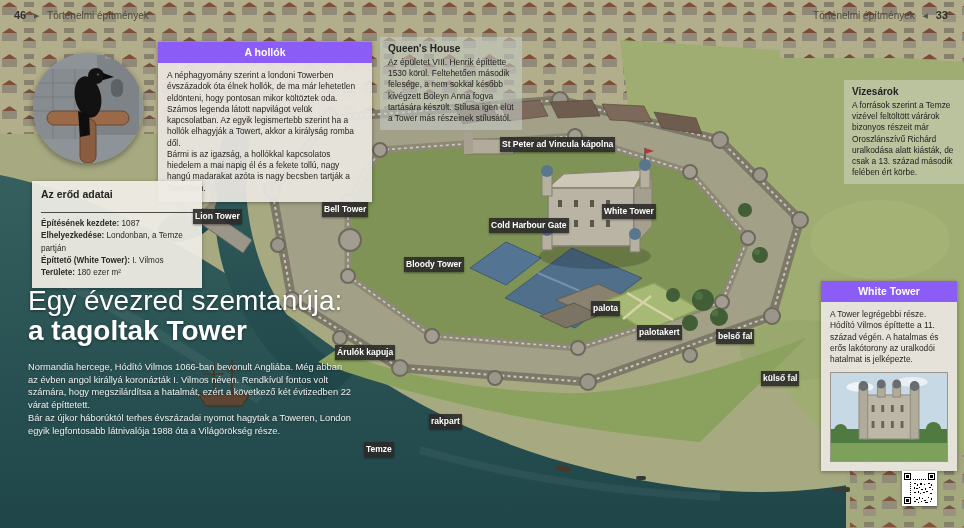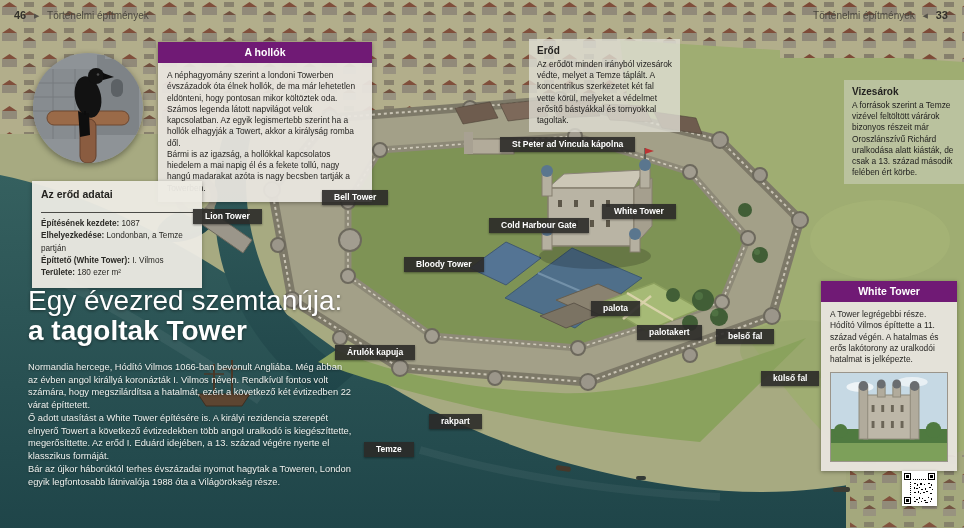--- a/index.html
+++ b/index.html
@@ -8,21 +8,21 @@
   .scene{position:absolute;inset:0;width:964px;height:528px;display:block}
 
   .hdr{position:absolute;top:9px;font-size:10px;color:#45423a}
   .hdr-left{left:14px}
   .hdr-right{right:16px;text-align:right}
   .pgnum{font-weight:bold;font-size:11px;color:#33312b}
   .arrow{font-size:7px;color:#55524a;margin:0 5px;vertical-align:1px}
   .sect{color:#4a473e}
 
   .callout{position:absolute;box-shadow:0 1px 4px rgba(0,0,0,.35)}
-  .callout-hd{background:#701a75;color:#fff;font-weight:bold;font-size:10.5px;
+  .callout-hd{background:#8b5cf6;color:#fff;font-weight:bold;font-size:10.5px;
               text-align:center;padding:4px 6px 5px}
   .callout-bd{background:rgba(233,230,223,.94);color:#262522;font-size:8.4px;
               line-height:1.34;padding:7px 9px 8px}
   .callout-bd p{margin:0}
   .box-ravens{left:158px;top:42px;width:214px}
   .box-wt{left:821px;top:281px;width:136px}
   .wt-photo{margin:7px 0 1px;height:88px;border:1px solid #9a958b;overflow:hidden}
   .wt-photo svg{display:block;width:100%;height:100%}
 
   .callout-lite{position:absolute;padding:6px 8px;color:#232220}
@@ -45,21 +45,21 @@
   .t2{font-size:28px;font-weight:bold}
   .main-text{position:absolute;left:28px;top:361px;width:324px;color:#eef1ee;font-size:9.3px;
              line-height:1.37;text-shadow:0 1px 2px rgba(0,0,0,.4)}
   .main-text p{margin:0}
 
   .raven-photo{position:absolute;left:33px;top:53px;width:110px;height:110px;border-radius:50%;
                overflow:hidden;box-shadow:0 2px 6px rgba(0,0,0,.4)}
   .raven-photo svg{display:block}
 
   .mlabel{position:absolute;background:rgba(43,42,40,.9);color:#fff;font-weight:bold;
-          font-size:8.5px;padding:2px 12px 3px;white-space:nowrap;box-shadow:0 1px 2px rgba(0,0,0,.4)}
+          font-size:8.5px;padding:2px 2px 3px;white-space:nowrap;box-shadow:0 1px 2px rgba(0,0,0,.4)}
 
   .qr{position:absolute;left:902px;top:471px;width:35px;height:35px;background:#fff;
       padding:2px;box-sizing:border-box;box-shadow:0 1px 3px rgba(0,0,0,.4)}
   .qr svg{display:block;width:31px;height:31px}
 </style>
 </head>
 <body>
 
 <div class="stage">
 
@@ -255,25 +255,25 @@
         <ellipse cx="55" cy="44" rx="13" ry="21" fill="#121212" transform="rotate(-12 55 44)"></ellipse>
         <circle cx="63" cy="23" r="8" fill="#121212"></circle>
         <polygon points="70,20 81,24 70,27" fill="#0c0c0c"></polygon>
         <circle cx="65" cy="21.5" r="1.3" fill="#4a4a4a"></circle>
         <path d="M50,60 L45,58 L47,84 L57,82 L56,60 Z" fill="#0e0e0e"></path>
         <line x1="52" y1="62" x2="52" y2="58" stroke="#0c0c0c" stroke-width="2"></line>
       </g>
     </svg>
   </div>
 
-
-  <div class="callout-lite box-erod">
-    <div class="lite-hd">Erőd</div>
-    <div class="lite-bd">Az erődöt minden irányból vizesárok védte, melyet a Temze táplált. A koncentrikus szerkezetet két fal vette körül, melyeket a védelmet erősítő bástyákkal és tornyokkal tagoltak.</div>
-  </div>
+  <div class="callout-lite box-queens">
+    <div class="lite-hd">Queen's House</div>
+    <div class="lite-bd">Az épületet VIII. Henrik építtette 1530 körül. Feltehetően második felesége, a nem sokkal később kivégzett Boleyn Anna fogva tartására készült. Stílusa igen elüt a Tower más részeinek stílusától.</div>
+  </div>
+
 
   <div class="callout-lite box-viz">
     <div class="lite-hd">Vizesárok</div>
     <div class="lite-bd">A források szerint a Temze vizével feltöltött várárok bizonyos részeit már Oroszlánszívű Richárd uralkodása alatt kiásták, de csak a 13. század második felében ért körbe.</div>
   </div>
 
   <div class="facts">
     <div class="facts-hd">Az erőd adatai</div>
     <div class="facts-row">
       <span class="fl">Építésének kezdete:</span>
@@ -292,21 +292,20 @@
       <span class="fv">180 ezer m²</span>
     </div>
   </div>
 
   <div class="main-title">
     <div class="t1">Egy évezred szemtanúja:</div>
     <div class="t2">a tagoltak Tower</div>
   </div>
   <div class="main-text">
     <p>Normandia hercege, Hódító Vilmos 1066-ban bevonult Angliába. Még abban az évben angol királlyá koronázták I. Vilmos néven. Rendkívül fontos volt számára, hogy megszilárdítsa a hatalmát, ezért a következő két évtizedben 22 várat építtetett.</p>
-    <p>Ő adott utasítást a White Tower építésére is. A királyi rezidencia szerepét elnyerő Towert a következő évtizedekben több angol uralkodó is kiegészíttette, megerősíttette. Az erőd I. Eduárd idejében, a 13. század végére nyerte el klasszikus formáját.</p>
     <p>Bár az újkor háborúktól terhes évszázadai nyomot hagytak a Toweren, London egyik legfontosabb látnivalója 1988 óta a Világörökség része.</p>
   </div>
 
   <div class="callout box-wt">
     <div class="callout-hd">White Tower</div>
     <div class="callout-bd">
       <p>A Tower legrégebbi része. Hódító Vilmos építtette a 11. század végén. A hatalmas és erős lakótorony az uralkodói hatalmat is jelképezte.</p>
       <div class="wt-photo">
         <svg viewBox="0 0 120 88" preserveAspectRatio="none">
           <rect width="120" height="88" fill="#c6d9e4"></rect>
@@ -334,21 +333,21 @@
               <rect x="52" y="48" width="3" height="7"></rect>
             <rect x="62" y="48" width="3" height="7"></rect>
               <rect x="72" y="48" width="3" height="7"></rect>
           </g>
         </svg>
       </div>
     </div>
   </div>
 
   <div class="mlabel" style="left:193px;top:209px">Lion Tower</div>
-  <div class="mlabel" style="left:322px;top:190px">Bell Tower</div>
+  <div class="mlabel" style="left:322px;top:202px">Bell Tower</div>
   <div class="mlabel" style="left:404px;top:257px">Bloody Tower</div>
   <div class="mlabel" style="left:500px;top:137px">St Peter ad Vincula kápolna</div>
   <div class="mlabel" style="left:489px;top:218px">Cold Harbour Gate</div>
   <div class="mlabel" style="left:602px;top:204px">White Tower</div>
   <div class="mlabel" style="left:591px;top:301px">palota</div>
   <div class="mlabel" style="left:637px;top:325px">palotakert</div>
   <div class="mlabel" style="left:716px;top:329px">belső fal</div>
   <div class="mlabel" style="left:761px;top:371px">külső fal</div>
   <div class="mlabel" style="left:335px;top:345px">Árulók kapuja</div>
   <div class="mlabel" style="left:429px;top:414px">rakpart</div>

